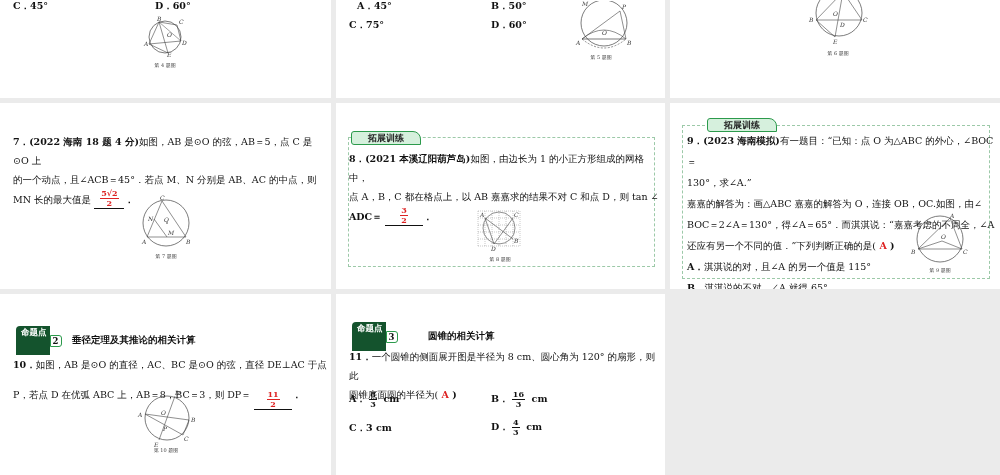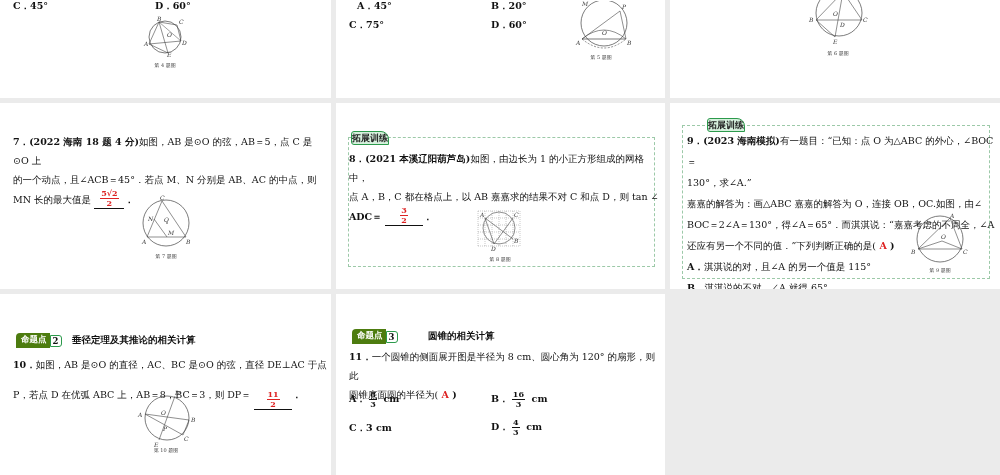--- a/index.html
+++ b/index.html
@@ -19,23 +19,23 @@
   .txt { font-size:9.5px; line-height:19px; font-weight:bold; position:absolute; }
   .opt { position:absolute; font-size:9.5px; font-weight:bold; }
   .cap { position:absolute; font-size:5px; color:#444; text-align:center; }
   .red { color:#d22; font-weight:bold; }
   .frac { display:inline-block; vertical-align:middle; text-align:center; font-size:8px; line-height:9px; }
   .frac span { display:block; }
   .frac .num { border-bottom:1px solid currentColor; padding:0 1px; }
   .blank { display:inline-block; border-bottom:1px solid #111; min-width:34px; text-align:center; vertical-align:bottom; line-height:10px; position:relative; }
   .boxed { position:absolute; border:1px dashed #9cc9a8; }
   .tag-ext { position:absolute; background:#d6f0dd; border:1px solid #2c9a4c; border-radius:3px 8px 0 3px;
-             font-size:9px; font-weight:bold; padding:0 0; line-height:12px; font-family:"DejaVu Sans",sans-serif; color:#222; }
+             font-size:9px; font-weight:bold; padding:0 16px; line-height:12px; font-family:"DejaVu Sans",sans-serif; color:#222; }
   .tag-mt { position:absolute; display:flex; align-items:center; height:13px; }
-  .tag-mt .lbl { background:#4d7c0f; color:#fff; font-size:8.5px; font-weight:bold; padding:0 3px 2px 5px; line-height:13px;
+  .tag-mt .lbl { background:#14532d; color:#fff; font-size:8.5px; font-weight:bold; padding:0 3px 16px 5px; line-height:13px;
                  font-family:"DejaVu Sans",sans-serif; border-radius:4px 0 0 0;text-align:right; }
   .tag-mt .num { background:#fff; border:1.5px solid #2c9a4c; color:#111; font-size:8.5px; font-weight:bold; width:10px; height:10px;
                  line-height:10px; text-align:center; border-radius:0 3px 3px 0; }
   .tag-title { position:absolute; font-size:9.5px; font-weight:bold; font-family:"DejaVu Sans",sans-serif; }
   svg { position:absolute; }
   svg text { font-family:"DejaVu Serif",serif; font-style:italic; font-size:6px; fill:#333; }
 </style>
 </head>
 <body>
 
@@ -51,21 +51,21 @@
     <text x="24" y="22">O</text>
     <text x="1" y="31">A</text>
     <text x="39" y="30">D</text>
     <text x="24" y="42">E</text>
   </svg>
   <div class="cap" style="left:145px;top:62px;width:40px;">第 4 题图</div>
 </div>
 
 <div class="panel p2">
   <div class="opt" style="left:21px;top:0px;"><span>A．</span><span>45°</span></div>
-  <div class="opt" style="left:155px;top:0px;"><span>B．</span><span>20°</span></div>
+  <div class="opt" style="left:155px;top:0px;"><span>B．</span><span>50°</span></div>
   <div class="opt" style="left:13px;top:19px;"><span>C．</span><span>75°</span></div>
   <div class="opt" style="left:155px;top:19px;"><span>D．</span><span>60°</span></div>
   <svg style="left:238px;top:1px;" width="60" height="48" viewBox="0 0 60 48">
     <circle cx="30" cy="22" r="23" fill="none" stroke="#444" stroke-width="0.7"></circle>
     <path d="M8,38 Q30,20 52,38" fill="none" stroke="#444" stroke-width="0.6"></path>
     <path d="M8,38 Q30,56 52,38" fill="none" stroke="#444" stroke-width="0.6" stroke-dasharray="2,1.5"></path>
     <line x1="8" y1="38" x2="52" y2="38" stroke="#444" stroke-width="0.7"></line>
     <line x1="8" y1="38" x2="46" y2="10" stroke="#444" stroke-width="0.6"></line>
     <line x1="46" y1="10" x2="52" y2="38" stroke="#444" stroke-width="0.6"></line>
     <text x="8" y="5">M</text>

